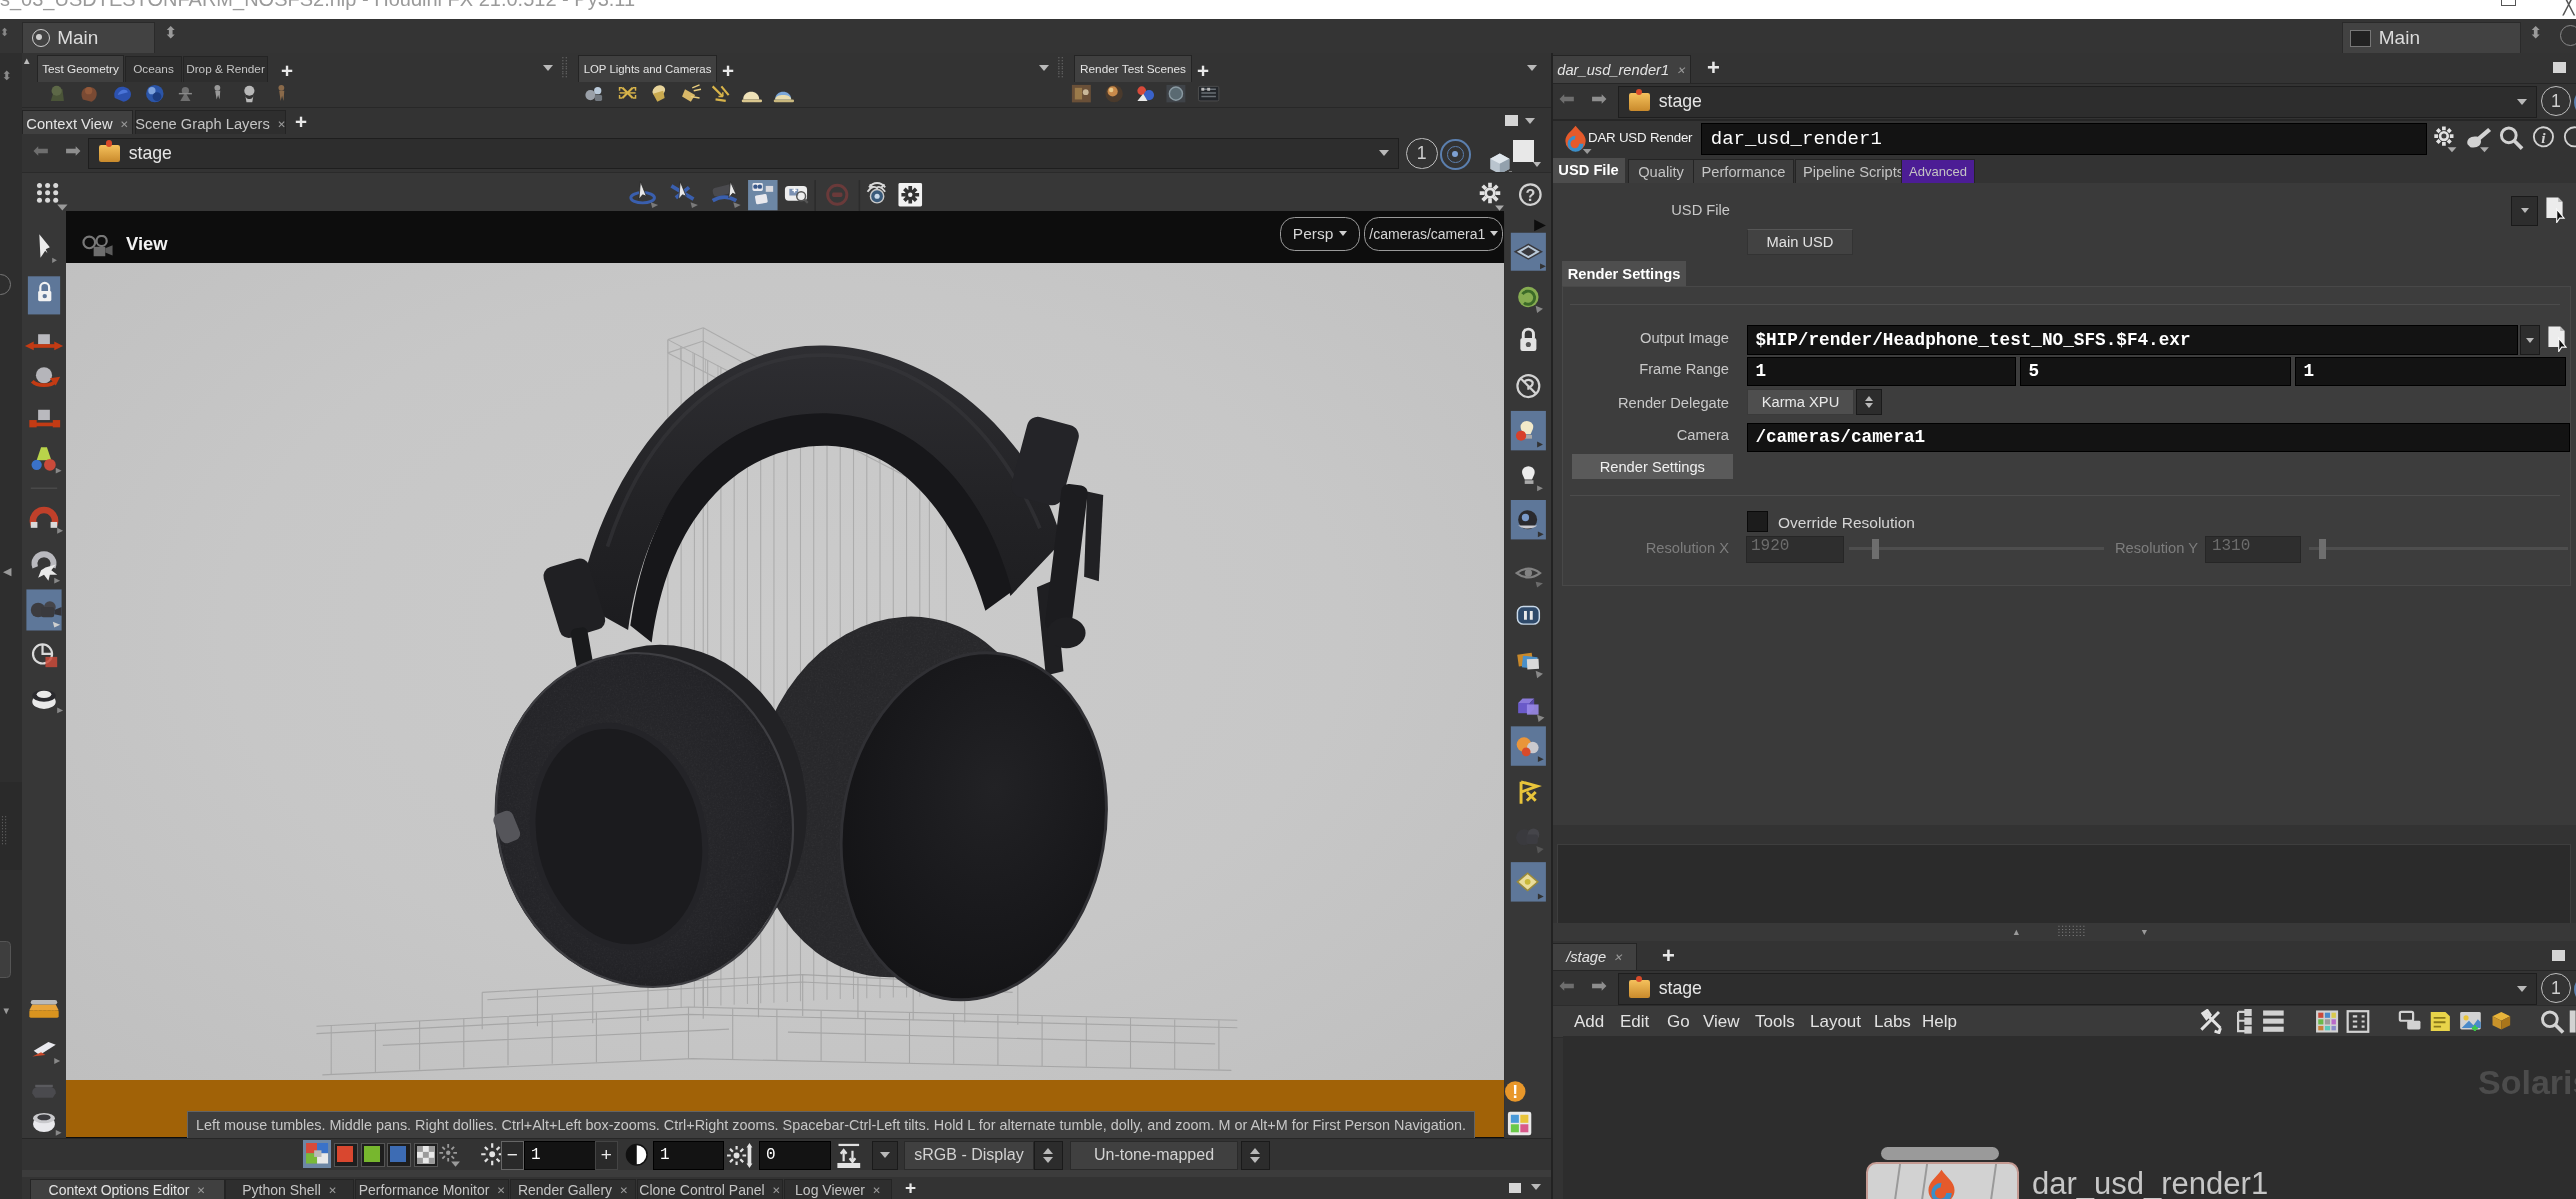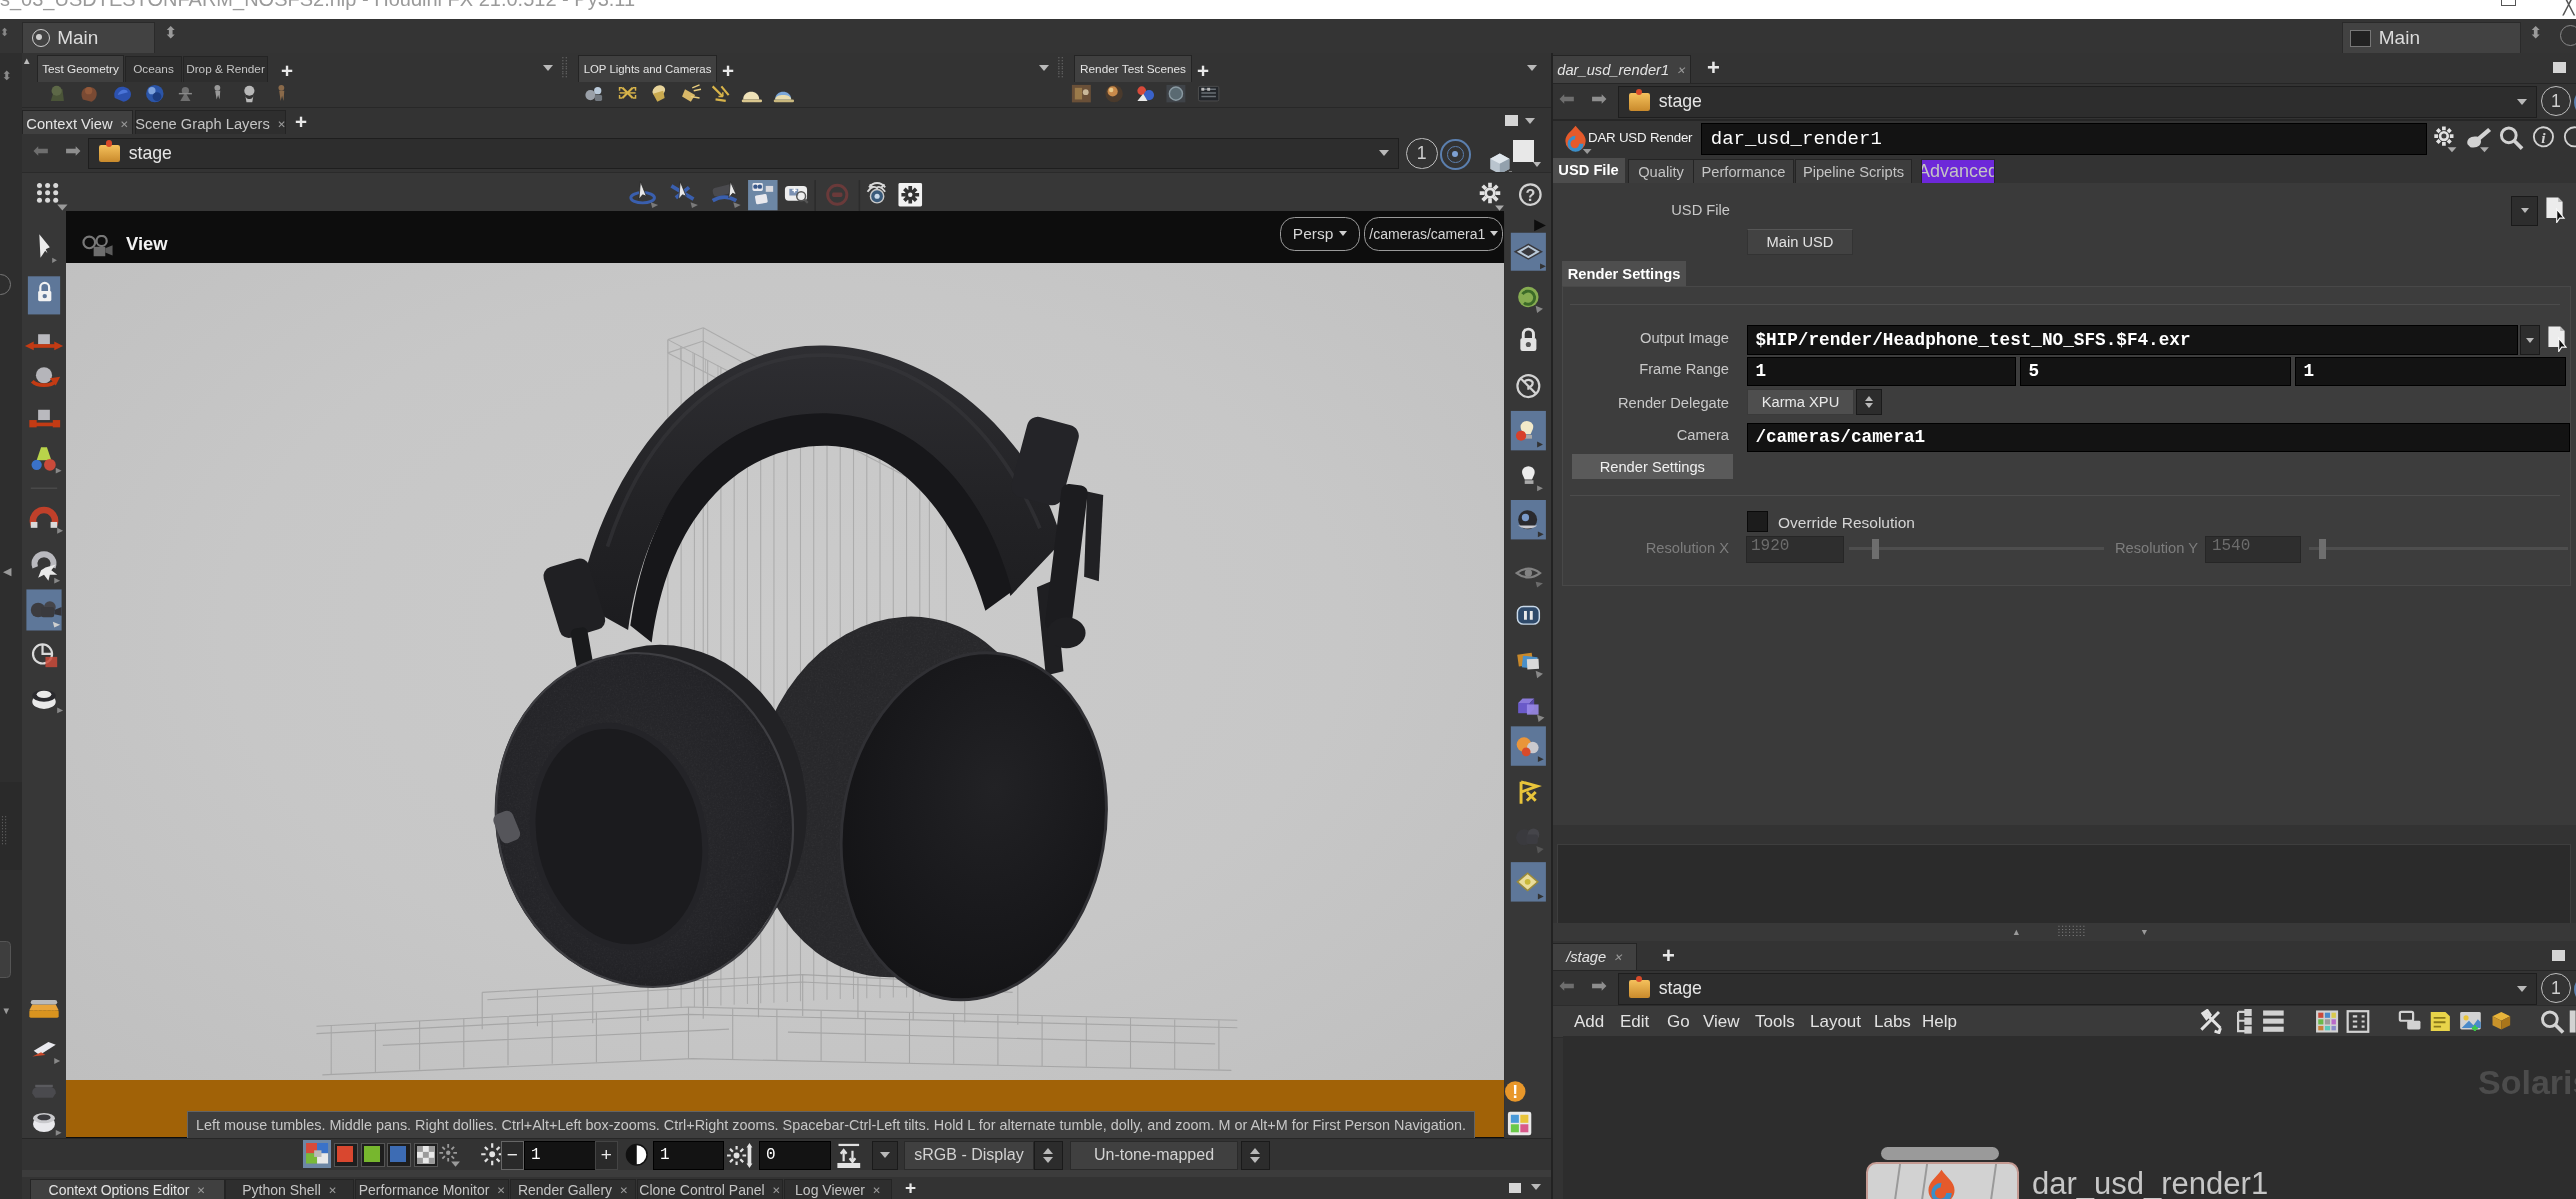--- a/index.html
+++ b/index.html
@@ -768,21 +768,21 @@
     <g transform="translate(178,0)">
         <circle cx="15" cy="16" r="13" fill="none" stroke="#d2d2d2" stroke-width="2.5"></circle>
       </g>
   </svg>
 
   <div class="a" style="left:0;top:103px;width:1025px;height:26.5px;background:#333">
     <div class="a" style="left:1.5px;top:1.5px;width:72px;height:25px;background:#4d4d4d;color:#fff;font-weight:bold;font-size:14.7px;display:flex;align-items:center;justify-content:center">USD File</div>
     <div class="a tb" style="left:77px;top:2.9px;width:64px;height:23.6px;font-size:14.7px;background:#3d3d3d">Quality</div>
     <div class="a tb" style="left:142px;top:2.9px;width:99px;height:23.6px;font-size:14.7px;background:#3d3d3d">Performance</div>
     <div class="a tb" style="left:244px;top:2.9px;width:115px;height:23.6px;font-size:14.7px;background:#3d3d3d">Pipeline Scripts</div>
-    <div class="a tb" style="left:370px;top:2.9px;width:72px;height:23.6px;font-size:18px;background:#6d28d9">Advanced</div>
+    <div class="a tb" style="left:350px;top:2.9px;width:72px;height:23.6px;font-size:13px;background:#4c1d95">Advanced</div>
   </div>
 
   <div class="a" style="left:0;top:130px;width:1025px;height:642px;background:#3a3a3a">
     <div class="lbl a" style="left:74px;top:19px;width:105px">USD File</div>
     <div class="a" style="left:960px;top:12.5px;width:25px;height:28px;background:#2d2d2d;border:0.7px solid #1a1a1a;display:flex;align-items:center;justify-content:center">
         <span class="arrow-dn" style="border-left-width:4.4px;border-right-width:4.4px;border-top-width:5.9px"></span>
       </div>
     <svg class="a" style="left:991px;top:13.3px" width="26.5" height="26.5" viewBox="0 0 36 36">
         <path d="M6 2 h16 l6 6 v22 h-22 Z" fill="#ececec"></path>
         <path d="M22 2 v6 h6 Z" fill="#b9b9b9"></path>
@@ -827,21 +827,21 @@
         </div>
       <div class="a" style="left:8.8px;top:167px;width:161px;height:25px;background:#5a5a5a;color:#f0f0f0;font-size:14.7px;display:flex;align-items:center;justify-content:center">Render Settings</div>
       <div class="a" style="left:7.4px;top:208px;width:990px;height:0.7px;background:#4c4c4c"></div>
       <div class="a" style="left:184px;top:224px;width:19px;height:19px;background:#1c1c1c;border:0.7px solid #0a0a0a"></div>
       <div class="a" style="left:215px;top:227px;color:#d5d5d5;font-size:15.5px">Override Resolution</div>
       <div class="lbl a" style="left:44px;top:253px;width:122px;color:#7d7d7d">Resolution X</div>
       <div class="a" style="left:183px;top:249px;width:96px;height:25px;background:#2e2e2e;border:0.7px solid #262626;color:#6c6c6c;font-size:16px;font-family:'Liberation Mono',monospace"><span style="margin-left:4px">1920</span></div>
       <div class="a" style="left:286px;top:260px;width:255px;height:2.9px;background:#4e4e4e"></div>
       <div class="a" style="left:309px;top:252px;width:7.4px;height:20px;background:#6e6e6e"></div>
       <div class="a" style="left:547px;top:253px;width:88px;color:#7d7d7d;font-size:14.7px;text-align:right">Resolution Y</div>
-      <div class="a" style="left:642px;top:249px;width:94px;height:25px;background:#2e2e2e;border:0.7px solid #262626;color:#6c6c6c;font-size:16px;font-family:'Liberation Mono',monospace"><span style="margin-left:5.9px">1540</span></div>
+      <div class="a" style="left:642px;top:249px;width:94px;height:25px;background:#2e2e2e;border:0.7px solid #262626;color:#6c6c6c;font-size:16px;font-family:'Liberation Mono',monospace"><span style="margin-left:5.9px">1310</span></div>
       <div class="a" style="left:746px;top:260px;width:259px;height:2.9px;background:#4e4e4e"></div>
       <div class="a" style="left:756px;top:252px;width:7.4px;height:20px;background:#6e6e6e"></div>
     </div>
   </div>
 
   <div class="a" style="left:5.9px;top:791px;width:1012px;height:79px;background:#2b2b2b;border:0.7px solid #3e3e3e"></div>
 
   <div class="a" style="left:0;top:870px;width:1025px;height:18.4px;background:#383838">
     <div class="a" style="left:461px;top:4.4px;color:#9a9a9a;font-size:8.8px">▲</div>
     <div class="a" style="left:507px;top:1.5px;color:#888;font-size:8.8px;letter-spacing:1.5px;line-height:6.6px">∷∷∷∷<br>∷∷∷∷</div>

